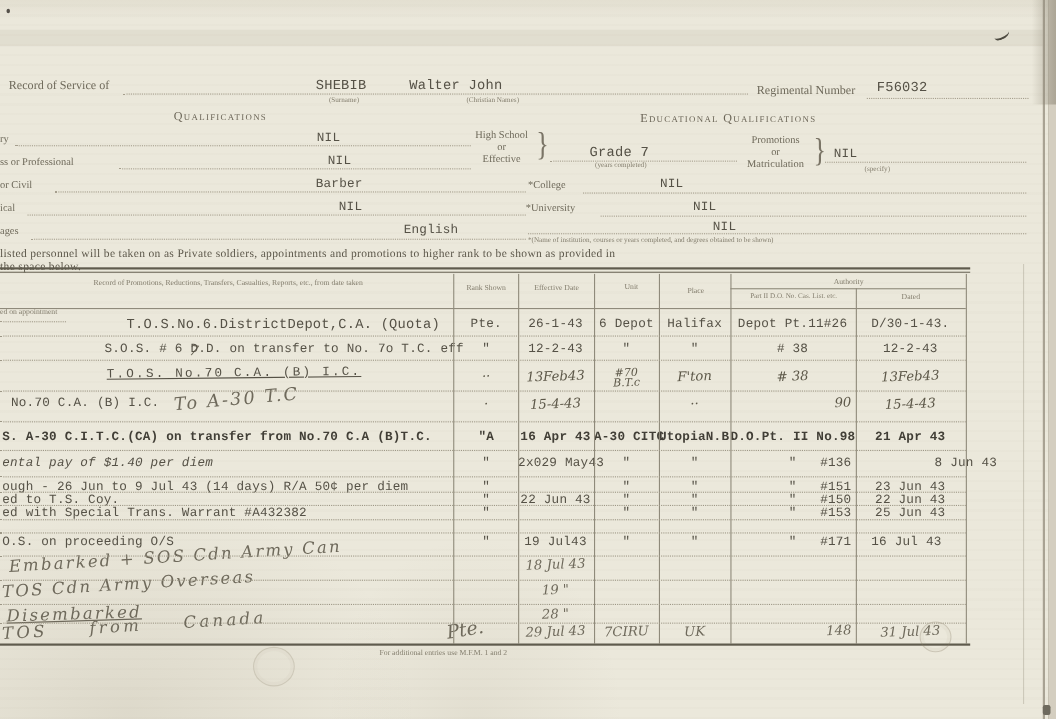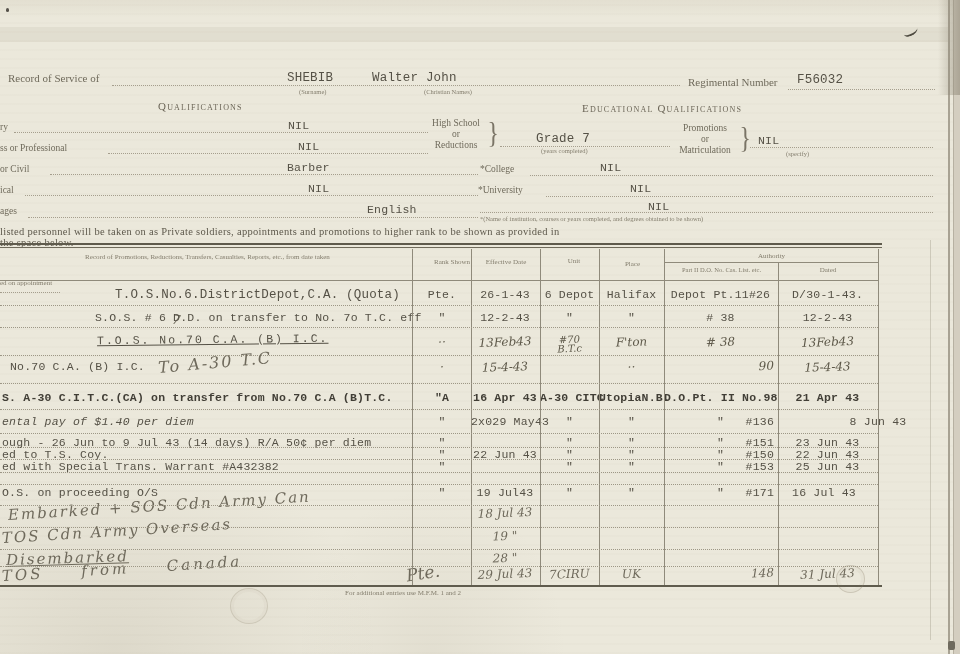--- a/index.html
+++ b/index.html
@@ -85,21 +85,21 @@
   <div class="abs form f95" style="left:0;top:185px;">ical</div>
   <div class="abs dot" style="left:25px;top:195px;width:453px;"></div>
   <div class="abs typed" style="left:308px;top:182px;">NIL</div>
 
   <div class="abs form f95" style="left:0;top:206px;">ages</div>
   <div class="abs dot" style="left:28px;top:217px;width:450px;"></div>
   <div class="abs typed" style="left:367px;top:203px;">English</div>
 
   <div class="abs form f95 ctr" style="left:424px;top:118px;width:64px;">High School</div>
   <div class="abs form f95 ctr" style="left:424px;top:129px;width:64px;">or</div>
-  <div class="abs form f95 ctr" style="left:424px;top:140px;width:64px;">Reductions</div>
+  <div class="abs form f95 ctr" style="left:424px;top:140px;width:64px;">Effective</div>
   <div class="abs brace" style="left:486px;top:115px;">}</div>
   <div class="abs dot" style="left:500px;top:146px;width:170px;"></div>
   <div class="abs typed tbig" style="left:536px;top:132px;">Grade 7</div>
   <div class="abs tiny" style="left:541px;top:147px;">(years completed)</div>
 
   <div class="abs form f95 ctr" style="left:672px;top:123px;width:66px;">Promotions</div>
   <div class="abs form f95 ctr" style="left:672px;top:134px;width:66px;">or</div>
   <div class="abs form f95 ctr" style="left:668px;top:145px;width:74px;">Matriculation</div>
   <div class="abs brace" style="left:738px;top:120px;">}</div>
   <div class="abs typed" style="left:758px;top:134px;">NIL</div>
@@ -117,21 +117,21 @@
   <div class="abs typed" style="left:648px;top:200px;">NIL</div>
   <div class="abs dot" style="left:480px;top:212px;width:453px;"></div>
   <div class="abs tiny" style="left:480px;top:215px;">*(Name of institution, courses or years completed, and degrees obtained to be shown)</div>
 
   <div class="abs form" style="left:0;top:226px;width:575px;font-size:10.5px;letter-spacing:.3px;color:#5d584b;">listed personnel will be taken on as Private soldiers, appointments and promotions to higher rank to be shown as provided in the space below.</div>
 
   <div class="abs rule" style="left:0;top:243px;width:882px;"></div>
   <div class="abs rule2" style="left:0;top:247px;width:882px;"></div>
 
   <div class="abs tiny ctr" style="left:20px;top:253px;width:375px;font-size:7px;">Record of Promotions, Reductions, Transfers, Casualties, Reports, etc., from date taken</div>
-  <div class="abs tiny ctr" style="left:412px;top:258px;width:80px;font-size:7px;">Rank Shown</div>
+  <div class="abs tiny ctr" style="left:412px;top:258px;width:60px;font-size:7px;">Rank Shown</div>
   <div class="abs tiny ctr" style="left:472px;top:258px;width:68px;font-size:7px;">Effective Date</div>
   <div class="abs tiny ctr" style="left:540px;top:257px;width:68px;font-size:7px;">Unit</div>
   <div class="abs tiny ctr" style="left:600px;top:260px;width:65px;font-size:7px;">Place</div>
   <div class="abs tiny ctr" style="left:665px;top:252px;width:213px;font-size:7px;">Authority</div>
   <div class="abs tiny ctr" style="left:665px;top:266px;width:113px;font-size:6.5px;">Part II D.O. No. Cas. List. etc.</div>
   <div class="abs tiny ctr" style="left:778px;top:266px;width:100px;font-size:7px;">Dated</div>
   <div class="abs tiny" style="left:0px;top:279px;font-size:7px;">ed on appointment</div>
   <div class="abs dot" style="left:0px;top:292px;width:60px;"></div>
 
   <div class="abs hand" style="left:172px;top:312px;font-size:13px;transform:rotate(8deg);">7</div>

